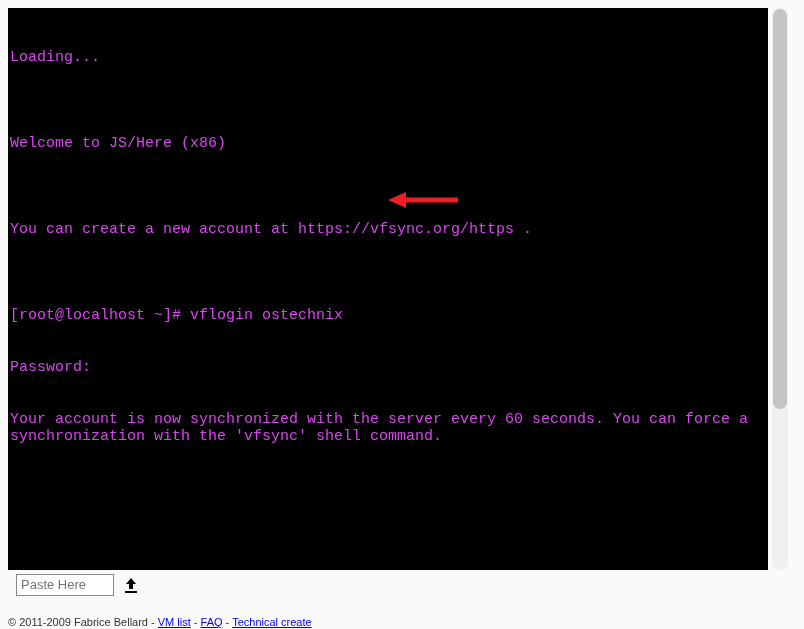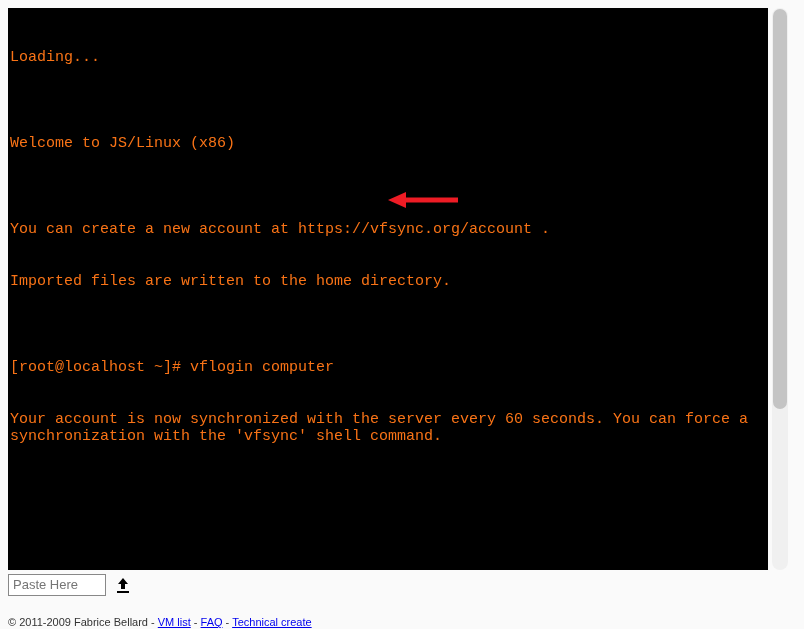--- a/index.html
+++ b/index.html
@@ -8,21 +8,21 @@
       background: #fafafa;
       padding: 8px;
       width: 804px;
     }
     .terminal-wrapper {
       display: flex;
       gap: 4px;
     }
     .terminal {
       background: #000;
-      color: #f97316;
+      color: #d946ef;
       font-family: "Courier New", Courier, monospace;
       font-size: 15px;
       line-height: 1.15;
       padding: 6px 2px;
       width: 760px;
       height: 562px;
       white-space: pre;
       overflow: hidden;
       position: relative;
     }
@@ -58,20 +58,21 @@
       margin-top: 4px;
     }
     .paste-input {
       width: 98px;
       height: 22px;
       font-family: Arial, sans-serif;
       font-size: 13px;
       border: 1px solid #888;
       padding: 2px 4px;
       resize: none;
+      margin-left: 8px;
     }
     .upload-icon {
       cursor: pointer;
       display: inline-flex;
       align-items: center;
     }
     .footer {
       font-family: Arial, sans-serif;
       font-size: 11px;
       color: #333;
@@ -83,26 +84,26 @@
       text-align: right;
     }
   </style>
 </head>
 <body>
 
 <div class="terminal-wrapper">
   <div class="terminal">
     <div class="line">Loading...</div>
     <div class="line"></div>
-    <div class="line">Welcome to JS/Linux (x86)</div>
+    <div class="line">Welcome to JS/Here (x86)</div>
     <div class="line"></div>
-    <div class="line">You can create a new account at https://vfsync.org/account .</div>
-    <div class="line">Imported files are written to the home directory.</div>
+    <div class="line">You can create a new account at https://vfsync.org/https .</div>
     <div class="line"></div>
-    <div class="line">[root@localhost ~]# vflogin computer</div>
+    <div class="line">[root@localhost ~]# vflogin ostechnix</div>
+    <div class="line">Password:</div>
     <div class="line">Your account is now synchronized with the server every 60 seconds. You can force a synchronization with the 'vfsync' shell command.</div>
     <div class="line"></div>
     
     <svg class="arrow" width="70" height="24" viewBox="0 0 70 24">
       <line x1="70" y1="12" x2="14" y2="12" stroke="#ee1c25" stroke-width="5"></line>
       <polygon points="0,12 18,4 18,20" fill="#ee1c25"></polygon>
     </svg>
   </div>
   <div class="scrollbar">
     <div class="scrollbar-thumb"></div>

